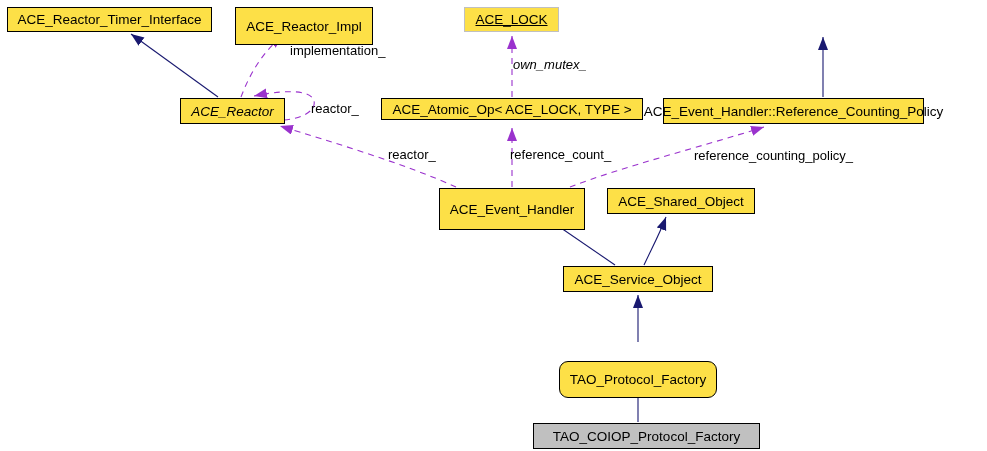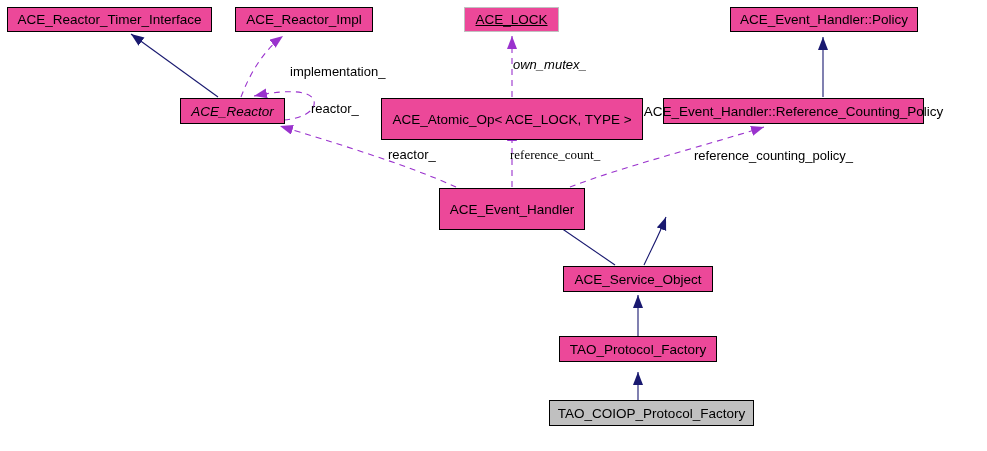--- a/index.html
+++ b/index.html
@@ -6,51 +6,51 @@
   #stage{
     position:relative;
     width:987px;height:451px;
     background:#ffffff;
     font-family:"Liberation Sans", sans-serif;
     overflow:hidden;
   }
   #edge-layer{position:absolute;left:0;top:0;width:987px;height:451px;}
   .node{
     position:absolute;box-sizing:border-box;
-    border:1px solid #000000;background:#ec4899;
+    border:1px solid #000000;background:#fde047;
     display:flex;align-items:center;justify-content:center;
     font-size:13.5px;color:#000000;white-space:nowrap;
     z-index:2;
   }
   .node.template{border-color:#c0c0c0;}
   .node.selected{background:#c0c0c0;}
   .elabel{
     position:absolute;font-size:13px;color:#000000;white-space:nowrap;z-index:3;
   }
   .edge-inherit{stroke:#191970;fill:none;stroke-width:1.1;}
   .edge-usage{stroke:#9a32cd;fill:none;stroke-width:1.1;stroke-dasharray:6 5;}
   
   #n0{left:7px;  top:7px;  width:205px;height:25px;}
-  #n1{left:235px;top:7px;  width:138px;height:25px;}
+  #n1{left:235px;top:7px;  width:138px;height:38px;}
   #n2{left:464px;top:7px;  width:95px; height:25px;text-decoration:underline;}
   #n3{left:730px;top:7px;  width:188px;height:25px;}
   #n4{left:180px;top:98px; width:105px;height:26px;font-style:italic;}
-  #n5{left:381px;top:98px; width:262px;height:42px;}
+  #n5{left:381px;top:98px; width:262px;height:22px;}
   #n6{left:663px;top:98px; width:261px;height:26px;}
   #n7{left:439px;top:188px;width:146px;height:42px;}
   #n8{left:607px;top:188px;width:148px;height:26px;}
   #n9{left:563px;top:266px;width:150px;height:26px;}
-  #n10{left:559px;top:336px;width:158px;height:26px;}
-  #n11{left:533px;top:400px;width:205px;height:26px;margin-left:16px;}
+  #n10{left:559px;top:361px;width:158px;height:37px;border-radius:9px;}
+  #n11{left:533px;top:423px;width:227px;height:26px;}
   
-  #l0{left:274px;top:64px;padding-left:16px;}
+  #l0{left:274px;top:43px;padding-left:16px;}
   #l1{left:513px;top:57px;font-style:italic;}
   #l2{left:311px;top:101px;}
   #l3{left:388px;top:147px;}
-  #l4{left:510px;top:147px;font-family:Liberation Serif, serif;}
+  #l4{left:510px;top:147px;}
   #l5{left:694px;top:148px;}
 </style>
 </head>
 <body>
 
 <div id="stage">
 
   <svg id="edge-layer" width="987" height="451" viewBox="0 0 987 451" xmlns="http://www.w3.org/2000/svg">
     <defs>
       <marker id="mI" markerUnits="userSpaceOnUse" markerWidth="14" markerHeight="11" refX="13" refY="5" orient="auto">
@@ -72,25 +72,25 @@
     <path class="edge-usage" d="M 512,97 L 512,36" marker-end="url(#mU)"></path>
     <path class="edge-usage" d="M 284,120 C 306,118 316,109 314,101 C 312,92 294,88 254,96" marker-end="url(#mU)"></path>
     <path class="edge-usage" d="M 456,187 C 408,165 332,142 280,126" marker-end="url(#mU)"></path>
     <path class="edge-usage" d="M 512,187 L 512,128" marker-end="url(#mU)"></path>
     <path class="edge-usage" d="M 570,187 C 622,167 700,147 764,127" marker-end="url(#mU)"></path>
   </svg>
 
   <div class="node" id="n0">ACE_Reactor_Timer_Interface</div>
   <div class="node" id="n1">ACE_Reactor_Impl</div>
   <div class="node template" id="n2">ACE_LOCK</div>
-  <div class="node" id="n3">ACE_Event_Handler::Policy</div>
   <div class="node" id="n4">ACE_Reactor</div>
   <div class="node" id="n5">ACE_Atomic_Op&lt; ACE_LOCK, TYPE &gt;</div>
   <div class="node" id="n6">ACE_Event_Handler::Reference_Counting_Policy</div>
   <div class="node" id="n7">ACE_Event_Handler</div>
+  <div class="node" id="n8">ACE_Shared_Object</div>
   <div class="node" id="n9">ACE_Service_Object</div>
   <div class="node" id="n10">TAO_Protocol_Factory</div>
   <div class="node selected" id="n11">TAO_COIOP_Protocol_Factory</div>
 
   <div class="elabel" id="l0">implementation_</div>
   <div class="elabel" id="l1">own_mutex_</div>
   <div class="elabel" id="l2">reactor_</div>
   <div class="elabel" id="l3">reactor_</div>
   <div class="elabel" id="l4">reference_count_</div>
   <div class="elabel" id="l5">reference_counting_policy_</div>

